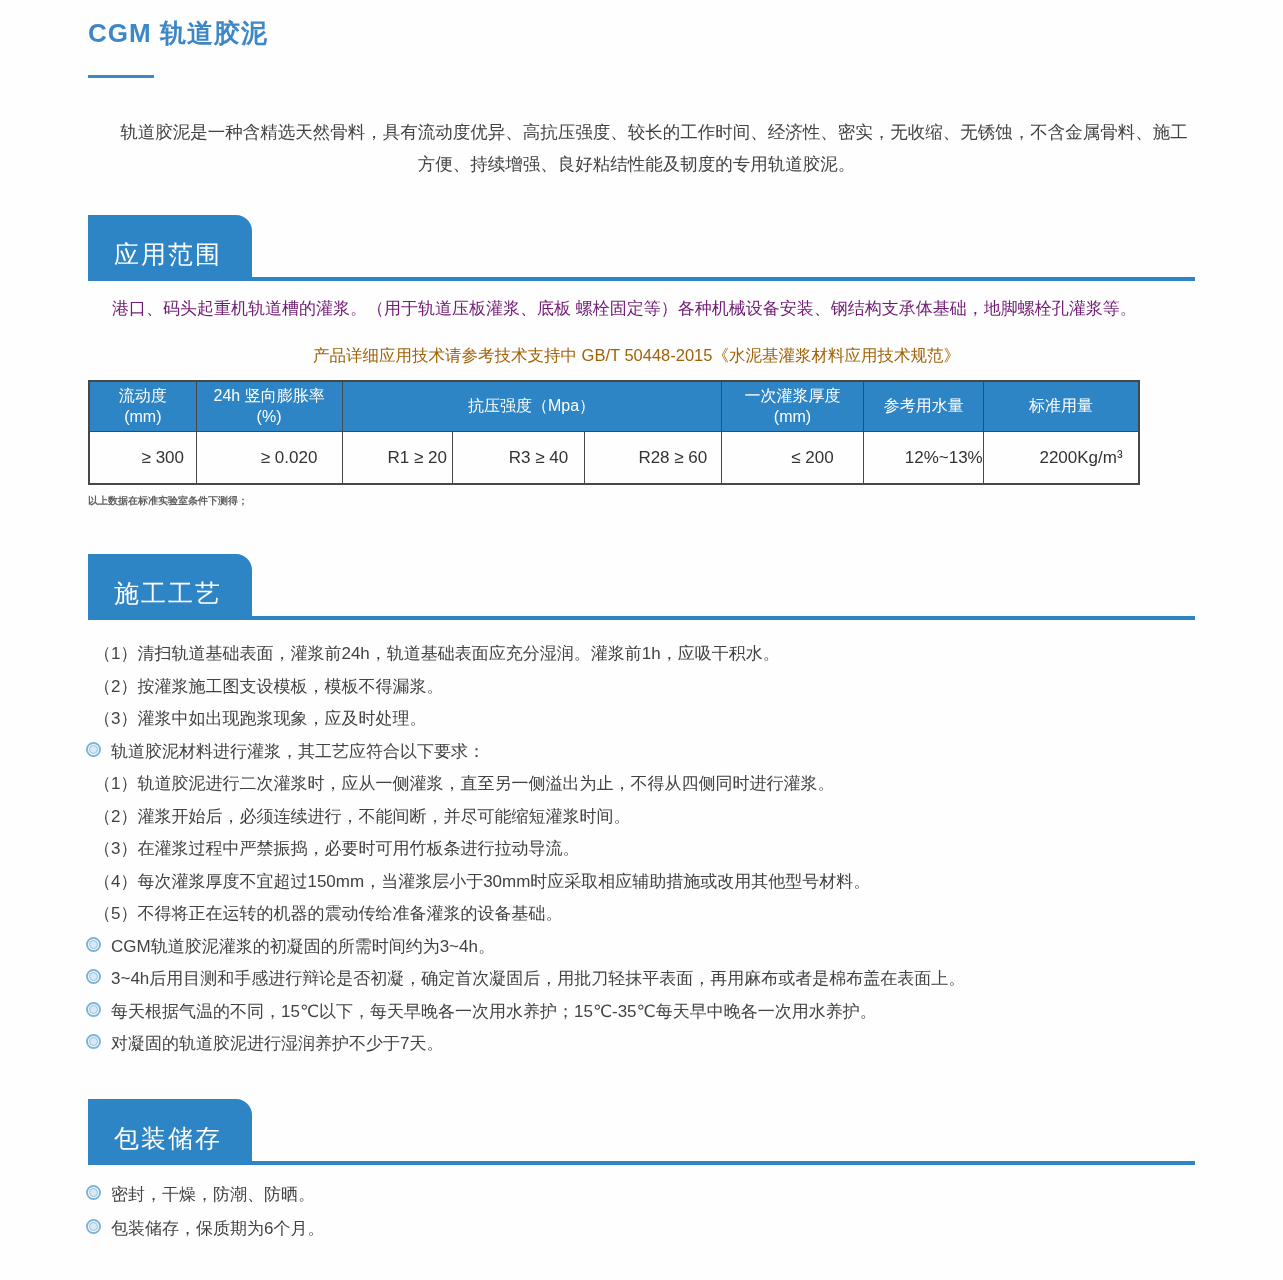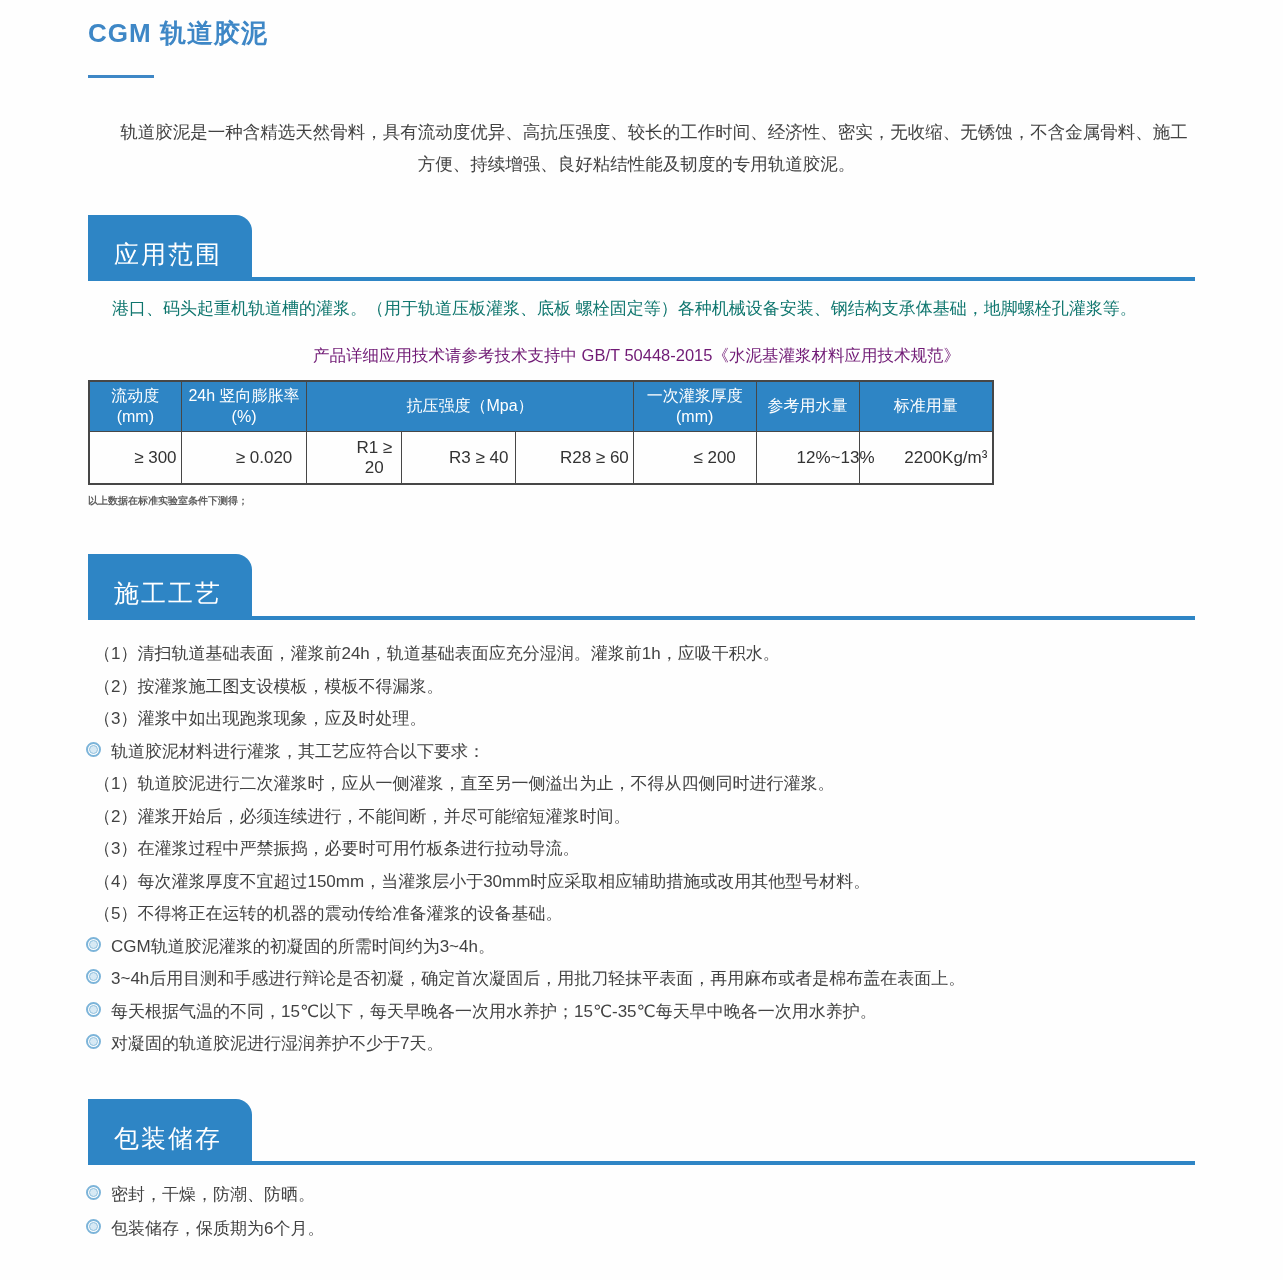--- a/index.html
+++ b/index.html
@@ -59,39 +59,39 @@
     letter-spacing:2px;
     padding:23px 30px 6px 26px;
     border-top-right-radius:16px;
   }
   .mt-40{margin-top:40px;}
   .mt-46{margin-top:46px;}
   
   .section-body{
     margin-top:15px;
     font-size:17px;
-    color:#0f766e;
+    color:#701a75;
     text-indent:2em;
     line-height:1.5;
   }
   .center-note{
     margin-top:24px;
     text-align:center;
     font-size:16.5px;
-    color:#701a75;
+    color:#a16207;
   }
   .foot-note{
     margin:9px 0 0 10px;
     font-size:10px;
     color:var(--note);
     font-weight:bold;
   }
   
   .spec-table{
-    width:906px;
+    width:1052px;
     margin:13px 0 0 10px;
     border-collapse:collapse;
     table-layout:fixed;
     border:2px solid var(--border-dark);
   }
   .spec-table th{
     background:var(--blue);
     color:#ffffff;
     font-weight:normal;
     font-size:16px;

